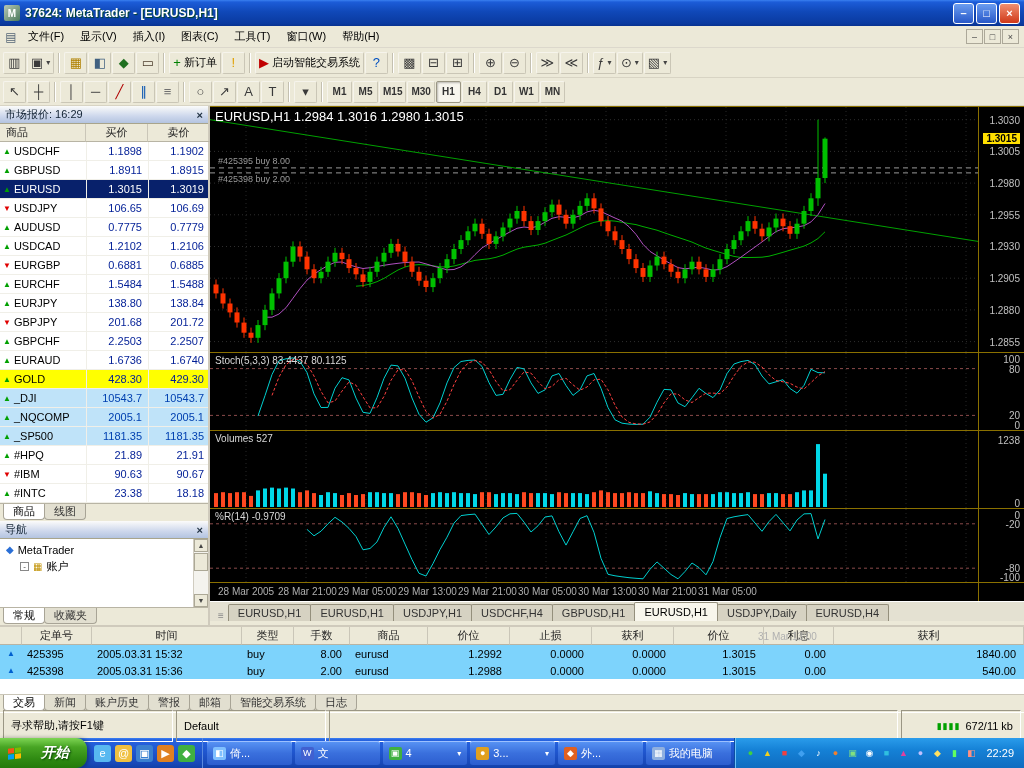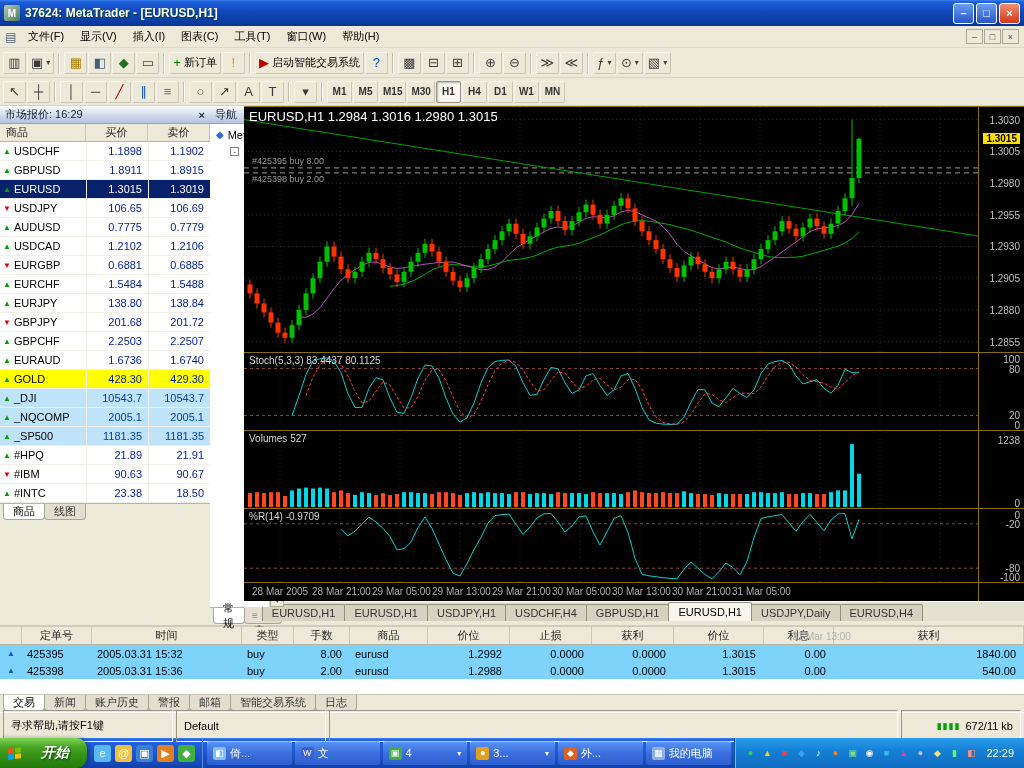--- a/index.html
+++ b/index.html
@@ -35,21 +35,21 @@
   border:1px solid #f6f4ec;border-right-color:#cac6b6;border-bottom-color:#cac6b6;border-radius:2px;
   color:#3a3a3a;font-size:13px;padding:0 3px;background:#ece9d8}
 .tbtn .lbl{font-size:11px;color:#000;white-space:nowrap}
 .tbtn .dd{font-size:8px;color:#444}
 .tsep{width:2px;height:20px;margin:0 3px;border-left:1px solid #c4c0b0;border-right:1px solid #fff}
 .tf{font-size:10px;font-weight:bold;min-width:25px;justify-content:center;color:#333}
 .tf.active{border:1px solid #9a9684;background:#f8f6ee;box-shadow:inset 1px 1px 2px rgba(0,0,0,.25)}
 
 
 .main{display:flex;height:519px}
-.left{width:244px;display:flex;flex-direction:row;border-right:2px solid #cfcabc;background:#ece9d8}
+.left{width:210px;display:flex;flex-direction:column;border-right:2px solid #cfcabc;background:#ece9d8}
 .panel{display:flex;flex-direction:column}
 .panel.mw{height:415px}
 .panel.nav{flex:1}
 .panel-header{height:18px;display:flex;align-items:center;justify-content:space-between;padding:0 5px;
   background:linear-gradient(180deg,#fbfbfa,#cdd7ec 60%,#b4c4e0);border-bottom:1px solid #a8a48c;color:#123}
 .phx{color:#234;font-weight:bold}
 
 .mw-colhead{display:grid;grid-template-columns:86px 62px 62px;height:18px;background:#ece9d8}
 .mw-colhead div{border-right:1px solid #cac6b8;border-bottom:1px solid #b8b4a4;display:flex;align-items:center;padding:0 6px;color:#222}
 .mw-colhead div.c{justify-content:center;padding:0}
@@ -470,21 +470,21 @@
               </div>
               <div class="num">90.63</div>
               <div class="num">90.67</div>
             </div>
             <div class="mw-row normal">
               <div class="sym">
                 <span class="arr up">▲</span>
                 <span>#INTC</span>
               </div>
               <div class="num">23.38</div>
-              <div class="num">18.50</div>
+              <div class="num">18.18</div>
             </div>
           </div>
         <div class="tabstrip" id="mw-tabs">
             <div class="xptab active">商品</div>
             <div class="xptab">线图</div>
           </div>
       </div>
 
       <div class="panel nav">
         <div class="panel-header">

